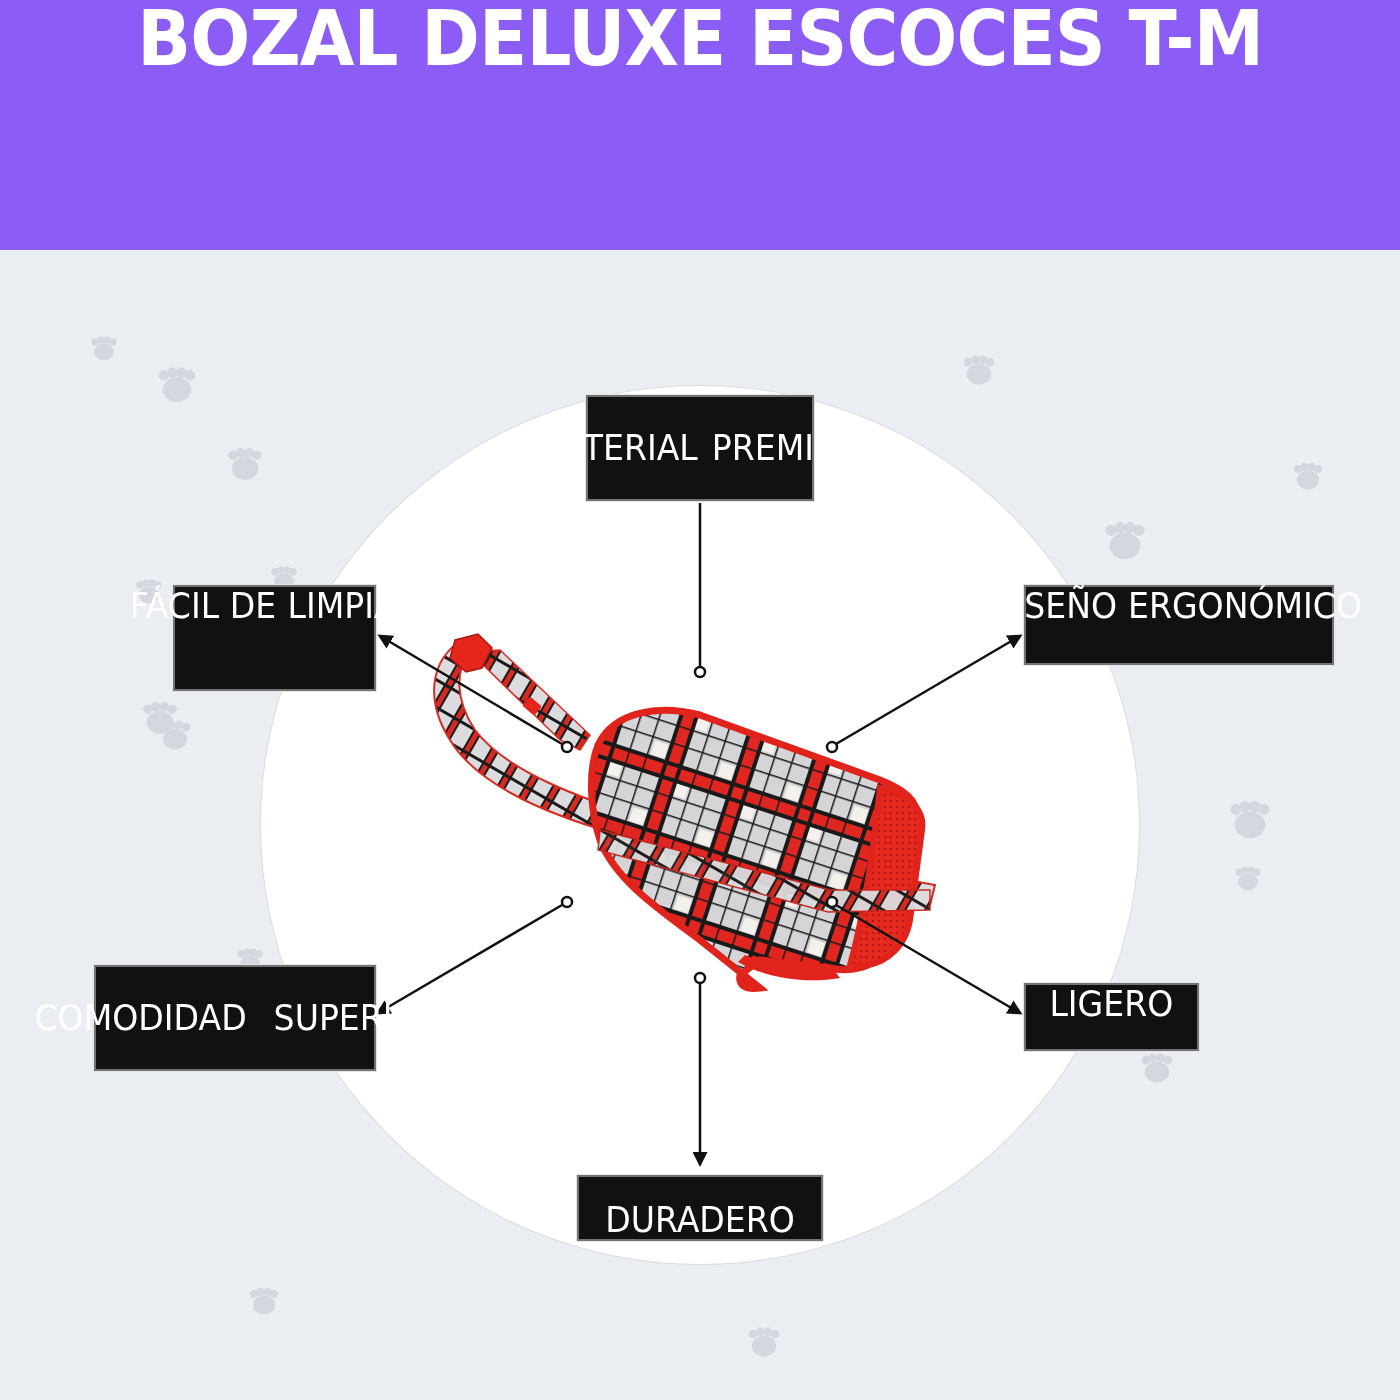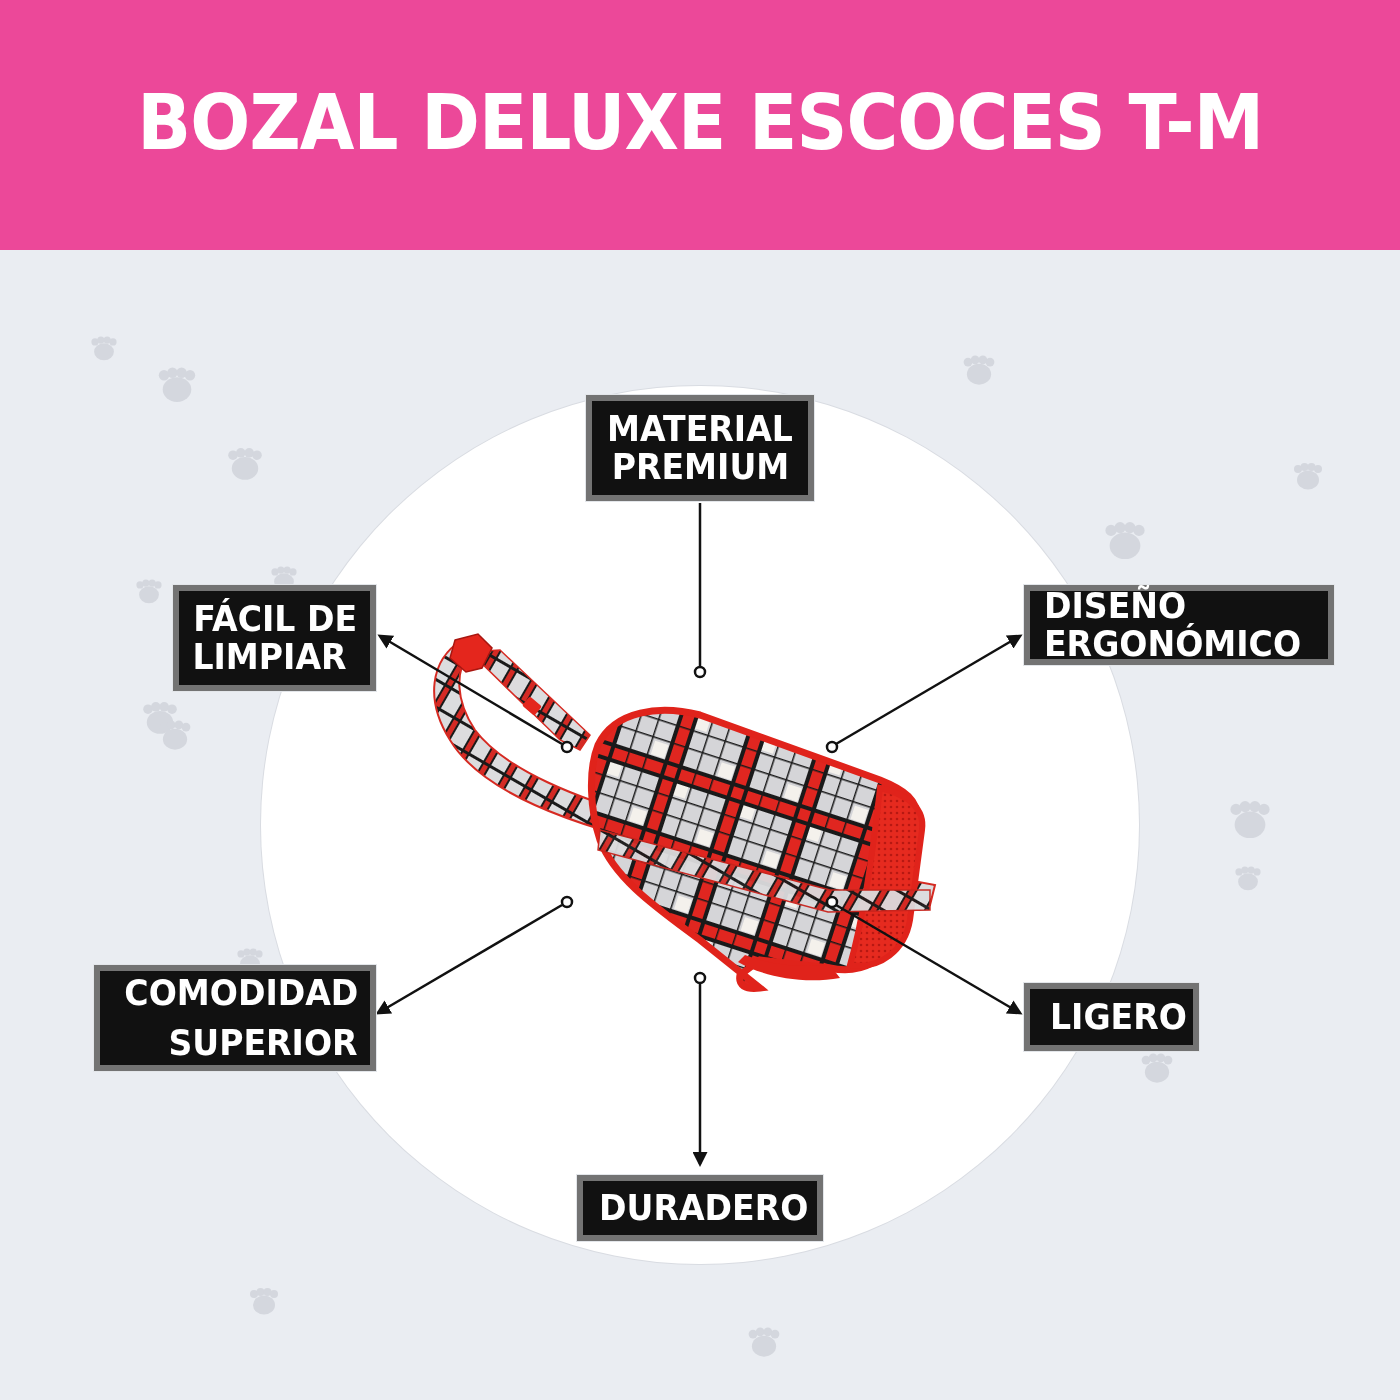--- a/index.html
+++ b/index.html
@@ -1,26 +1,26 @@
 <!DOCTYPE html>
 <html><head>
 <meta charset="utf-8">
 <style>
   html, body { margin:0; padding:0; }
   body { width:1400px; height:1400px; position:relative; overflow:hidden; background:#eaedf2; font-family:"DejaVu Sans", sans-serif; }
-  .header { position:absolute; left:0; top:0; width:1400px; height:250px; background:#ec4899; display:flex; align-items:center; justify-content:center; }
+  .header { position:absolute; left:0; top:0; width:1400px; height:250px; background:#8b5cf6; display:flex; align-items:flex-start; justify-content:center; }
   .title { color:#fff; font-family:"DejaVu Sans", sans-serif; font-weight:bold; font-size:76px; letter-spacing:-1px; transform:scaleX(0.93); margin-top:-6px; }
   .circle { position:absolute; left:261px; top:386px; width:878px; height:878px; border-radius:50%; background:#fff; box-shadow:0 0 0 1px #d9dce2; }
-  .label { position:absolute; background:#111; border:6px solid #737373; box-shadow:0 0 0 1px #e3e6ea; color:#fff; font-family:"DejaVu Sans", sans-serif; font-weight:bold; font-size:36px; line-height:38px; display:flex; flex-direction:column; justify-content:center; box-sizing:border-box; white-space:nowrap; }
+  .label { position:absolute; background:#111; border:2px solid #737373; box-shadow:0 0 0 1px #e3e6ea; color:#fff; font-family:"DejaVu Sans", sans-serif; font-weight:normal; font-size:36px; line-height:38px; display:flex; flex-direction:row; justify-content:center; box-sizing:border-box; white-space:nowrap; }
   .label span { display:block; }
   .lbl-material { left:586px; top:395px; width:228px; height:106px; align-items:center; }
   .lbl-facil { left:173px; top:585px; width:203px; height:106px; align-items:flex-start; padding-right:12px; }
   .lbl-diseno { left:1024px; top:585px; width:310px; height:80px; align-items:flex-start; padding-left:14px; }
-  .lbl-comodidad { left:94px; top:965px; width:282px; height:106px; align-items:flex-end; padding-right:12px;gap:12px; }
-  .lbl-ligero { left:1024px; top:983px; width:175px; height:68px; align-items:flex-end; }
+  .lbl-comodidad { left:94px; top:965px; width:282px; height:106px; align-items:center; padding-right:12px;gap:12px; }
+  .lbl-ligero { left:1024px; top:983px; width:175px; height:68px; align-items:flex-start; }
   .lbl-duradero { left:577px; top:1175px; width:246px; height:66px; align-items:flex-end; }
   .lbl-material span, .lbl-facil span, .lbl-diseno span, .lbl-comodidad span, .lbl-ligero span, .lbl-duradero span { transform:scaleX(0.92); }
   .lbl-facil span, .lbl-comodidad span { transform-origin:right center; }
   .lbl-diseno span { transform-origin:left center; }
   svg.overlay { position:absolute; left:0; top:0; width:1400px; height:1400px; pointer-events:none; }
 </style>
 </head>
 <body>
 
 <div class="header">

